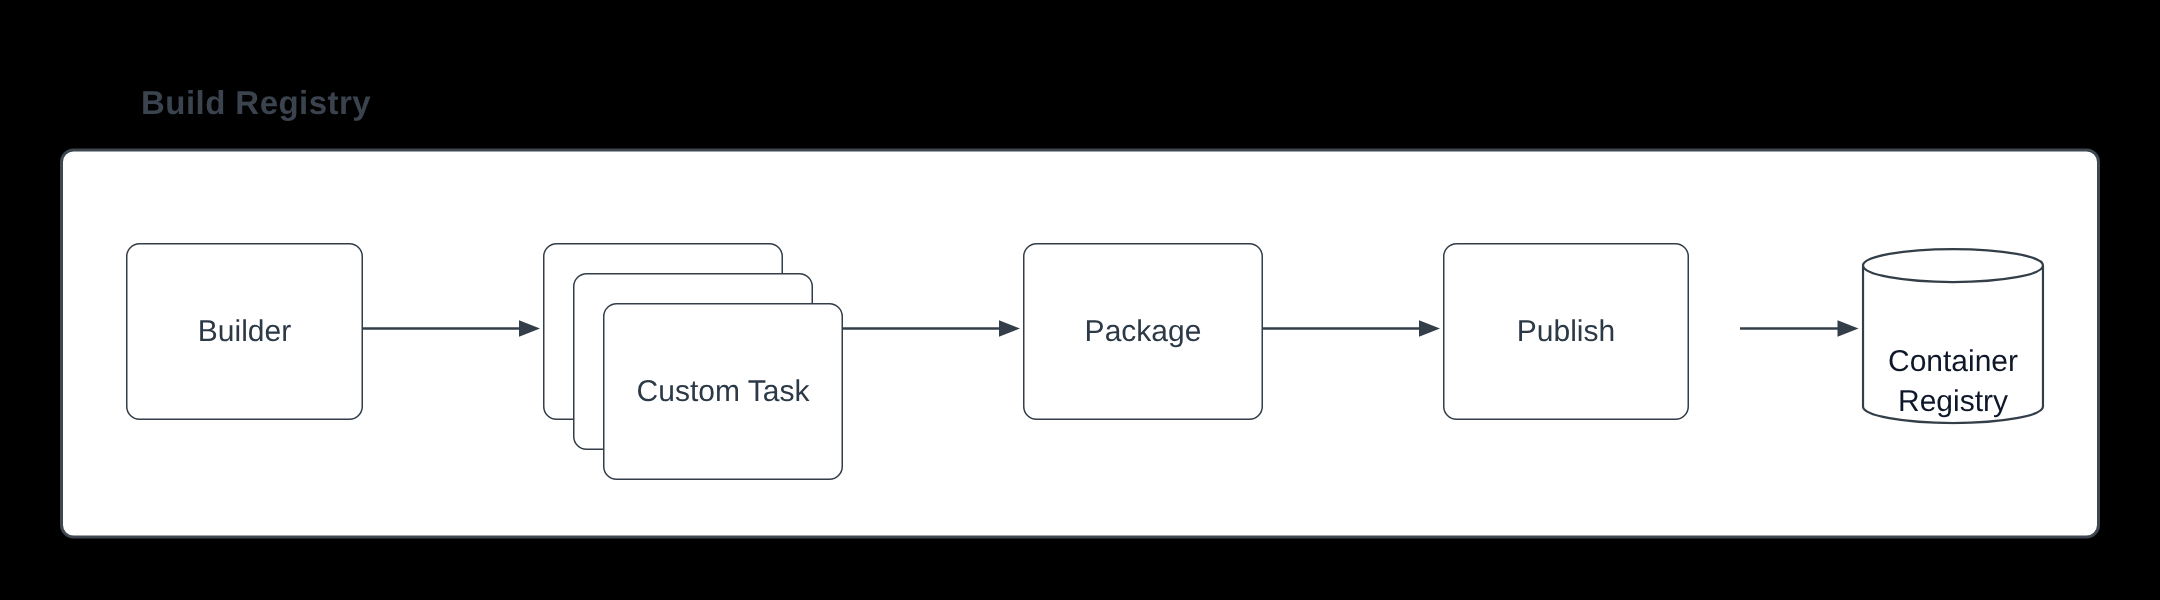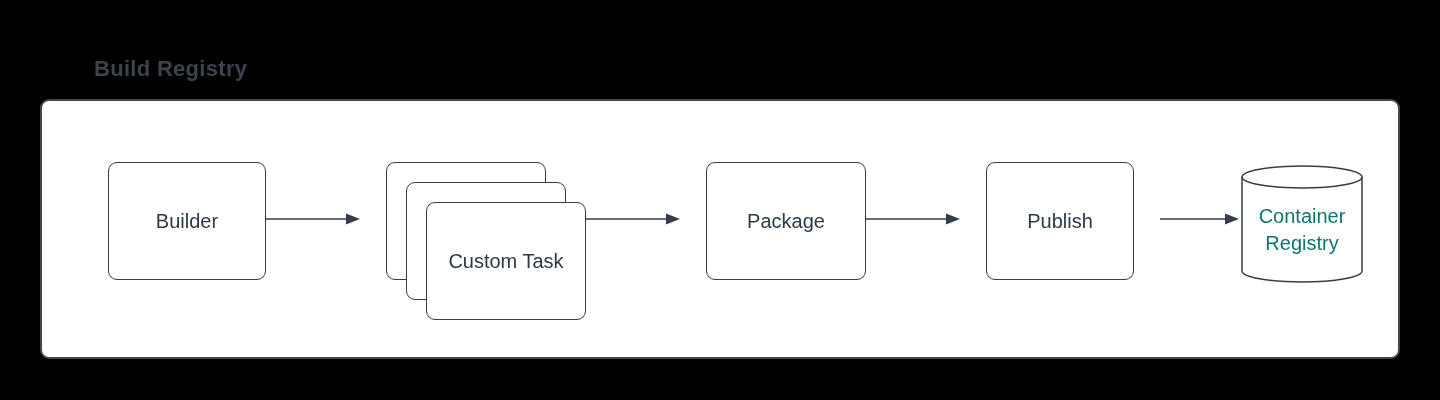--- a/index.html
+++ b/index.html
@@ -49,51 +49,50 @@
     background: #ffffff;
     border: 1.5px solid #333e48;
     border-radius: 9px;
     display: flex;
     align-items: center;
     justify-content: center;
     color: #2c3946;
     font-size: 20px;
     box-sizing: border-box;
     text-align: center;
-    margin-left: 24px;
   }
   .node-builder   { left: 42px;  top: 61px;  width: 158px; height: 118px; }
   .stack-back     { left: 320px; top: 61px;  width: 160px; height: 118px; }
   .stack-mid      { left: 340px; top: 81px;  width: 160px; height: 118px; }
   .stack-front    { left: 360px; top: 101px; width: 160px; height: 118px; }
   .node-package   { left: 640px; top: 61px;  width: 160px; height: 118px; }
-  .node-publish   { left: 920px; top: 61px;  width: 148px; height: 118px; }
+  .node-publish   { left: 920px; top: 61px;  width: 164px; height: 118px; }
   .cylinder-wrap {
     position: absolute;
     left: 1199px;
     top: 64px;
     width: 122px;
     height: 117px;
   }
   .cylinder-wrap svg {
     position: absolute;
     left: 0;
     top: 0;
   }
   .cylinder-label {
     position: absolute;
     left: 4px;
-    top: 15px;
+    top: 40px;
     width: 114px;
     height: 100px;
     display: flex;
     align-items: center;
     justify-content: center;
     text-align: center;
-    color: #0f766e;
+    color: #0f172a;
     font-size: 20px;
     line-height: 1.35;
   }
 </style>
 </head>
 <body>
 
 <div class="stage">
 
   <div class="diagram-title">Build Registry</div>

